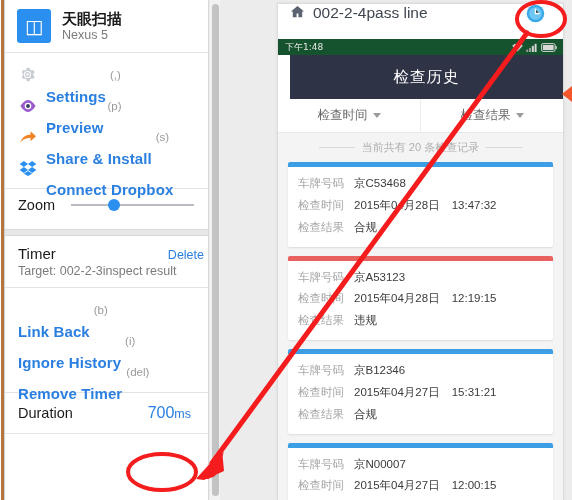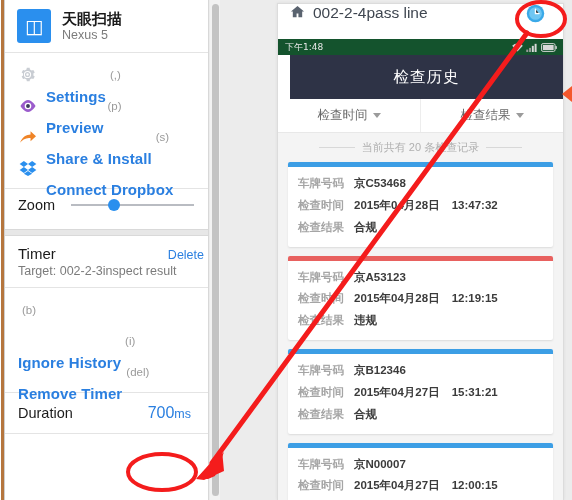--- a/index.html
+++ b/index.html
@@ -144,21 +144,21 @@
   }
   .count-line { width: 36px; height: 1px; background: #d8d8d8; }
 
   .card {
     background: #ffffff; border-radius: 2px; margin-bottom: 9px;
     box-shadow: 0 1px 2px rgba(0,0,0,.10);
     overflow: hidden;
   }
   .card-stripe { height: 5px; }
   .card-body { padding: 6px 10px 8px 10px; }
-  .card-line { display: flex; align-items: baseline; font-size: 11.5px; line-height: 1.9; font-weight: bold; }
+  .card-line { display: flex; align-items: baseline; font-size: 11.5px; line-height: 1.9; }
   .cl-key { width: 56px; color: #a5a5a5; flex: 0 0 auto; }
   .cl-val { color: #3b3b3b; }
   .cl-val .time-part { margin-left: 12px; }
 
   
   .anno { position: absolute; left: 0; top: 0; width: 572px; height: 500px; pointer-events: none; }
 
   .right-arrow-marker {
     position: absolute; left: 562px; top: 86px;
     width: 0; height: 0;
@@ -256,20 +256,21 @@
         <span class="timer-title">Timer</span>
         <span class="timer-delete">Delete</span>
       </div>
       <div class="timer-target">Target: 002-2-3inspect result</div>
     </div>
 
     <div class="divider"></div>
 
     <div class="menu">
       <div class="menu-item">
+        <span class="mi-label">Link Back</span>
         <span class="mi-key">(b)</span>
       </div>
       <div class="menu-item">
         <span class="mi-label">Ignore History</span>
         <span class="mi-key">(i)</span>
       </div>
       <div class="menu-item">
         <span class="mi-label">Remove Timer</span>
         <span class="mi-key">(del)</span>
       </div>

